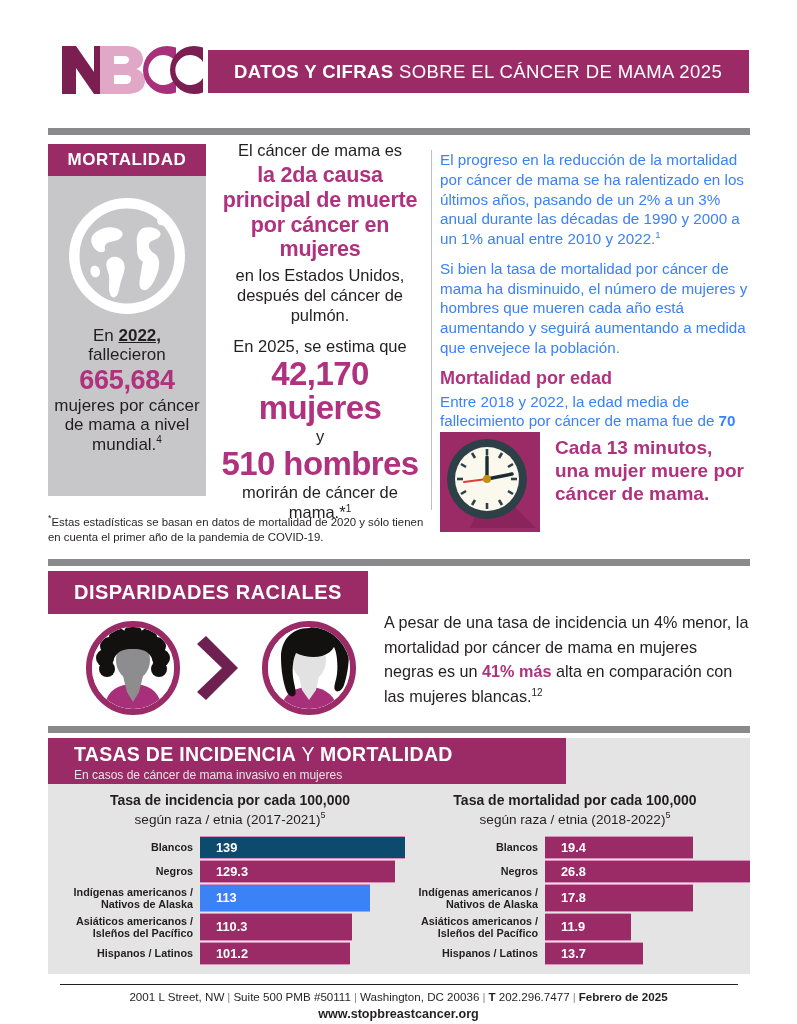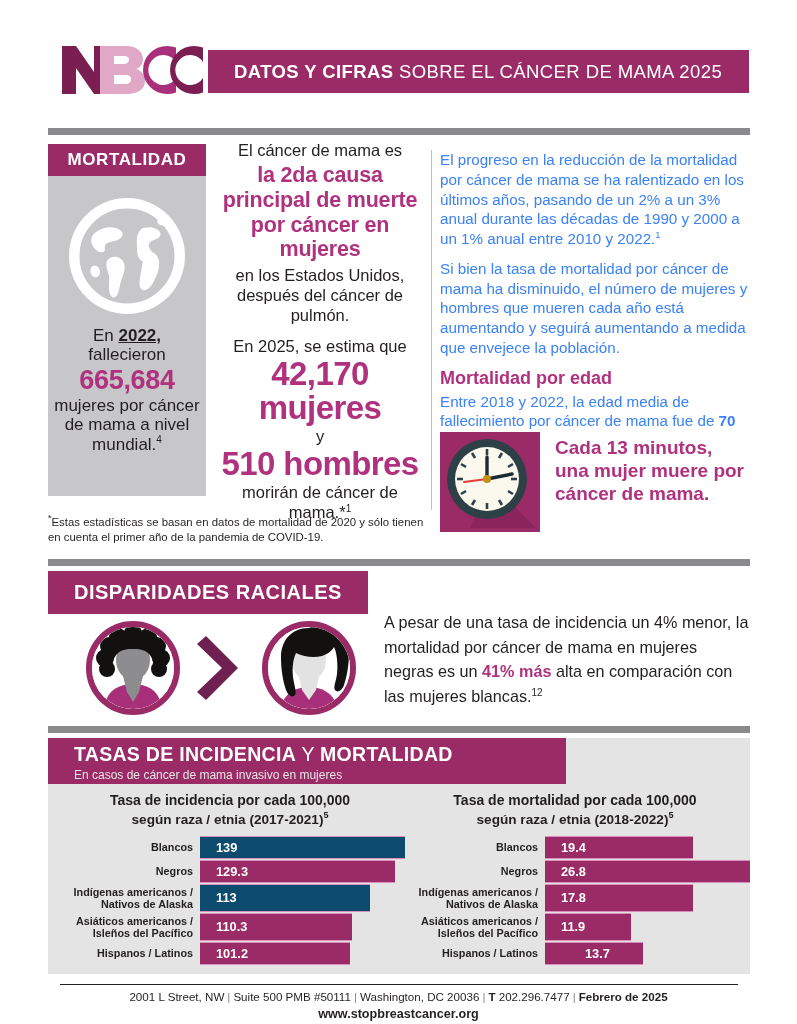--- a/index.html
+++ b/index.html
@@ -144,21 +144,21 @@
   .tag-tasas .t1 .thin { font-weight: normal; }
   .tag-tasas .t2 { color: #e5e5e5; font-size: 12px; margin-top: 2px; }
 
   .chart { position: absolute; top: 792px; }
   .chart.left { left: 55px; width: 350px; }
   .chart.right { left: 400px; width: 350px; }
   .chart h3 {
     text-align: center; font-size: 14px; font-weight: bold; line-height: 1.2;
   }
   .chart .sub {
-    text-align: center; font-size: 13.6px; font-weight: bold; line-height: 1.2;
+    text-align: center; font-size: 13.6px; font-weight: normal; line-height: 1.2;
     margin-top: 1px;
   }
   .chart .sub sup { font-size: 9px; vertical-align: super; }
   .bars { margin-top: 8px; }
   .bar-row { display: flex; align-items: stretch; height: 23px; margin-bottom: 1px; }
   .bar-row.tall { height: 28px; }
   .bar-label {
     width: 145px; text-align: right; padding-right: 7px;
     font-size: 10.8px; font-weight: bold; line-height: 1.12;
     display: flex; flex-direction: column; justify-content: center; align-items: flex-end;
@@ -375,21 +375,21 @@
               <span class="bar-val">129.3</span>
             </div>
           </div>
         </div>
         <div class="bar-row tall">
           <div class="bar-label">
             <span>Indígenas americanos /</span>
             <span>Nativos de Alaska</span>
           </div>
           <div class="bar-wrap">
-            <div class="bar" style="width: 83%; background: #0c4a6e;">
+            <div class="bar" style="width: 83%; background: #3b82f6;">
               <span class="bar-val">113</span>
             </div>
           </div>
         </div>
         <div class="bar-row tall">
           <div class="bar-label">
             <span>Asiáticos americanos /</span>
             <span>Isleños del Pacífico</span>
           </div>
           <div class="bar-wrap">
@@ -455,21 +455,21 @@
             <div class="bar" style="width: 42%; background: rgb(154, 43, 103);">
               <span class="bar-val">11.9</span>
             </div>
           </div>
         </div>
         <div class="bar-row">
           <div class="bar-label">
             <span>Hispanos / Latinos</span>
           </div>
           <div class="bar-wrap">
-            <div class="bar" style="width: 48%; background: rgb(154, 43, 103); padding-left: 24px;">
+            <div class="bar" style="width: 48%; background: rgb(154, 43, 103);">
               <span class="bar-val">13.7</span>
             </div>
           </div>
         </div>
       </div>
   </div>
 
   <div class="foot-rule"></div>
   <div class="footer">
     <div class="line1"><span>2001 L Street, NW</span><span class="sep">|</span><span>Suite 500 PMB #50111</span><span class="sep">|</span><span>Washington, DC 20036</span><span class="sep">|</span><b>T</b><span> 202.296.7477</span><span class="sep">|</span><b>Febrero de 2025</b></div>

